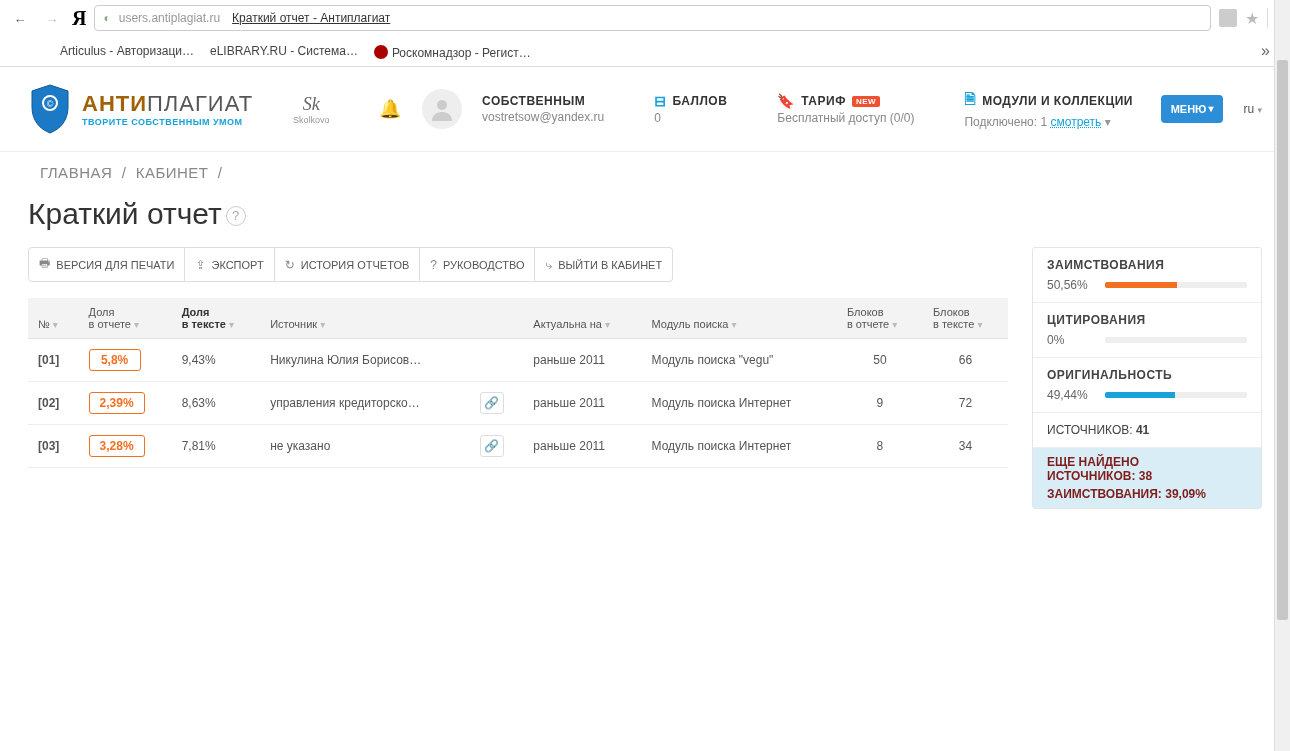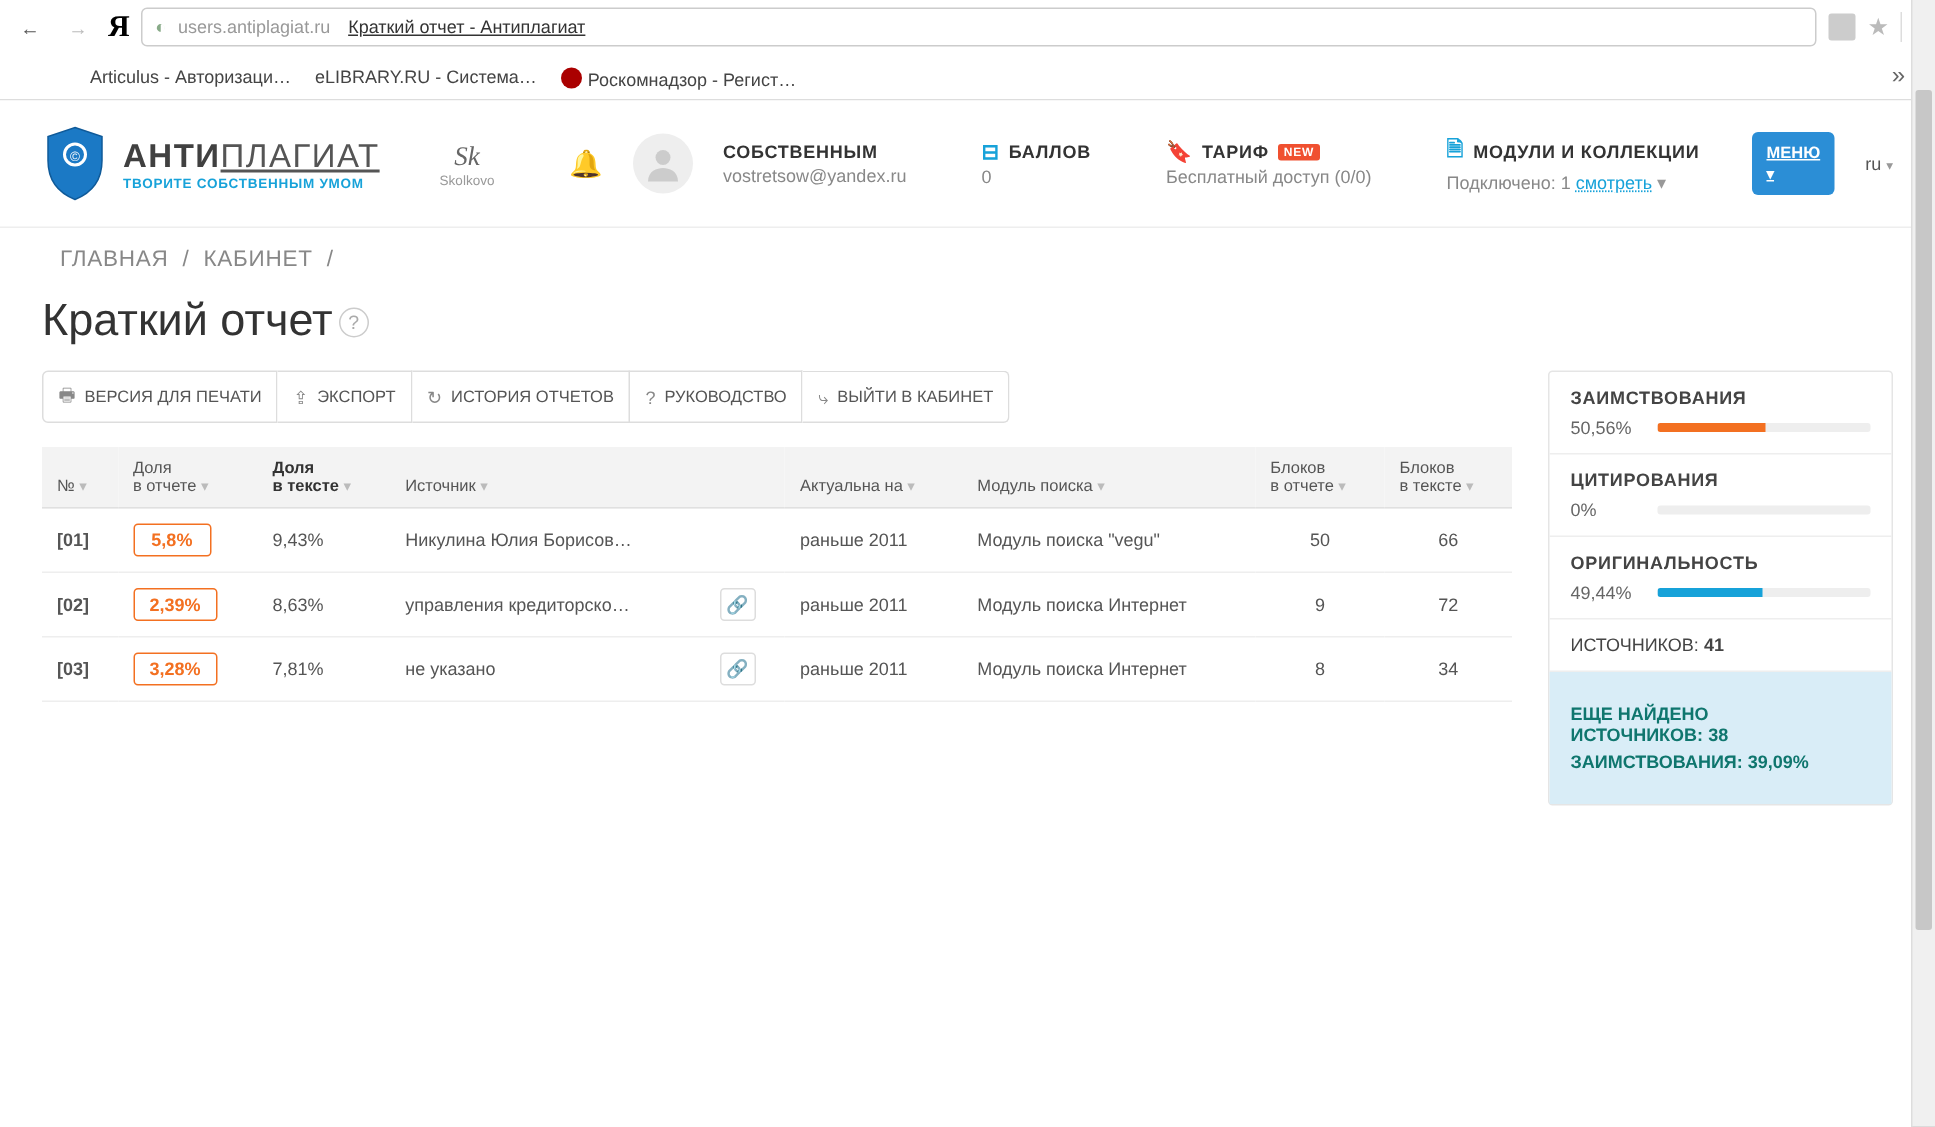--- a/index.html
+++ b/index.html
@@ -19,34 +19,34 @@
   .bookmarks .bm { cursor:pointer; white-space:nowrap; }
   .bm-emblem { width:14px; height:14px; display:inline-block; background:#a00; border-radius:50%; position:relative; top:2px; margin-right:4px; }
   .more-chev { margin-left:auto; padding:0 8px; font-size:16px; color:#666; cursor:pointer; }
 
   .page { background:#fff; }
   .topbar { display:flex; align-items:center; padding:16px 28px; gap:20px; border-bottom:1px solid #eee; }
   .logo-wrap { display:flex; align-items:center; gap:10px; }
   .shield { width:44px; height:52px; position:relative; }
   .shield svg { width:100%; height:100%; }
   .logo-text-main { font-size:22px; letter-spacing:1px; }
-  .logo-text-main .orange { color:#404040; font-weight:700; }
-  .logo-text-main .grey { color:#555; font-weight:300;text-decoration:underline; }
+  .logo-text-main .orange { color:#a16207; font-weight:700; }
+  .logo-text-main .grey { color:#555; font-weight:300; }
   .logo-sub { font-size:9px; letter-spacing:0.5px; color:#17a2d9; font-weight:600; }
   .sk-logo { margin-left:20px; color:#999; font-size:9px; text-align:center; }
   .sk-logo .sk { font-size:18px; color:#666; font-style:italic; font-family:Georgia,serif; }
   .bell { margin-left:30px; color:#f0a020; font-size:18px; cursor:pointer; }
   .avatar { width:40px; height:40px; border-radius:50%; background:#eee; display:flex; align-items:center; justify-content:center; color:#ccc; }
   .hdr-block { display:flex; flex-direction:column; font-size:12px; }
   .hdr-block .lbl { font-weight:700; color:#333; letter-spacing:0.5px; font-size:12px; display:flex; align-items:center; gap:6px; }
   .hdr-block .val { color:#888; font-size:12px; margin-top:2px; }
   .hdr-icon { color:#17a2d9; font-size:14px; }
   .new-badge { background:#f05030; color:#fff; font-size:8px; padding:1px 4px; border-radius:2px; font-weight:700; }
   .hdr-block .link { color:#17a2d9; text-decoration:underline dotted; cursor:pointer; }
-  .menu-btn { background:#2b8ed6; color:#fff; border-radius:4px; padding:8px 10px; font-size:11px; font-weight:700; cursor:pointer; display:flex; flex-direction:column; gap:2px;text-decoration:underline; }
+  .menu-btn { background:#2b8ed6; color:#fff; border-radius:4px; padding:8px 10px; font-size:11px; font-weight:700; cursor:pointer; display:flex; flex-direction:row; gap:2px; }
   .menu-btn .chev { font-size:10px; }
   .lang { font-size:12px; color:#555; cursor:pointer; margin-left:10px; }
 
   .crumbs { padding:12px 40px; font-size:15px; color:#888; letter-spacing:0.5px; }
   .crumbs a { color:#888; text-decoration:none; cursor:pointer; }
 
   .titlebar { padding:4px 28px 16px; display:flex; align-items:center; gap:18px; }
   .page-title { font-size:30px; font-weight:400; color:#333; }
   .page-title .hint { display:inline-block; width:20px; height:20px; border:1px solid #ccc; border-radius:50%; font-size:13px; text-align:center; line-height:18px; color:#aaa; margin-left:4px; vertical-align:4px;}
   .big-btn { border:1px solid #ccc; background:#fff; padding:8px 18px; font-size:13px; font-weight:700; color:#333; border-radius:4px; cursor:pointer; letter-spacing:0.5px; }
@@ -83,21 +83,21 @@
   .panel .sec:last-child { border-bottom:none; }
   .sec-title { font-size:12px; font-weight:700; letter-spacing:0.5px; color:#444; margin-bottom:6px; }
   .sec-row { display:flex; align-items:center; gap:10px; }
   .sec-pct { font-size:12px; color:#666; min-width:48px; }
   .bar { flex:1; height:6px; background:#eee; border-radius:2px; overflow:hidden; position:relative; }
   .bar .fill { height:100%; }
   .fill-orange { background:#f37021; }
   .fill-green { background:#8bc34a; }
   .fill-blue { background:#17a2d9; }
   .panel .src-row { padding:10px 14px; font-size:12px; color:#444; border-bottom:1px solid #eee; }
-  .panel .more-box { background:#d9edf7; padding:21px 14px; font-size:12px; color:#0f766e; }
+  .panel .more-box { background:#d9edf7; padding:7px 14px; font-size:12px; color:#7f1d1d; }
   .more-box div { margin-bottom:4px; }
   .more-box div:last-child { margin-bottom:0; }
   .bold { font-weight:700; }
 
   .scrollstub { position:fixed; right:0; top:0; bottom:0; width:16px; background:#f0f0f0; border-left:1px solid #ddd; }
   .scrollthumb { position:absolute; left:2px; right:2px; background:#c7c7c7; border-radius:2px; }
 </style>
 </head>
 <body>
 

